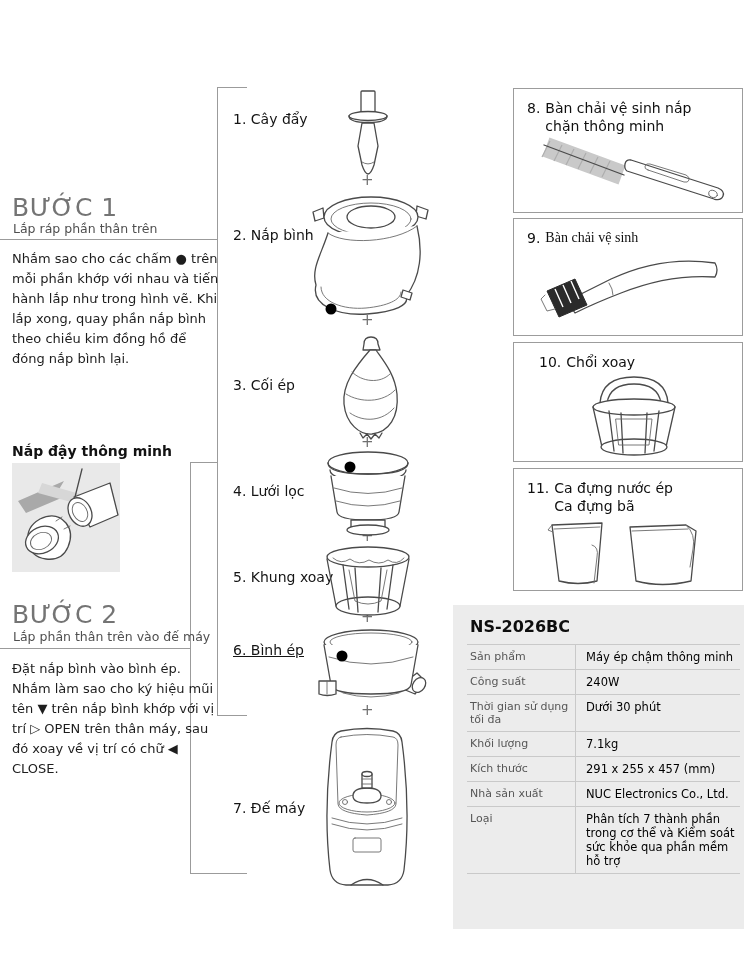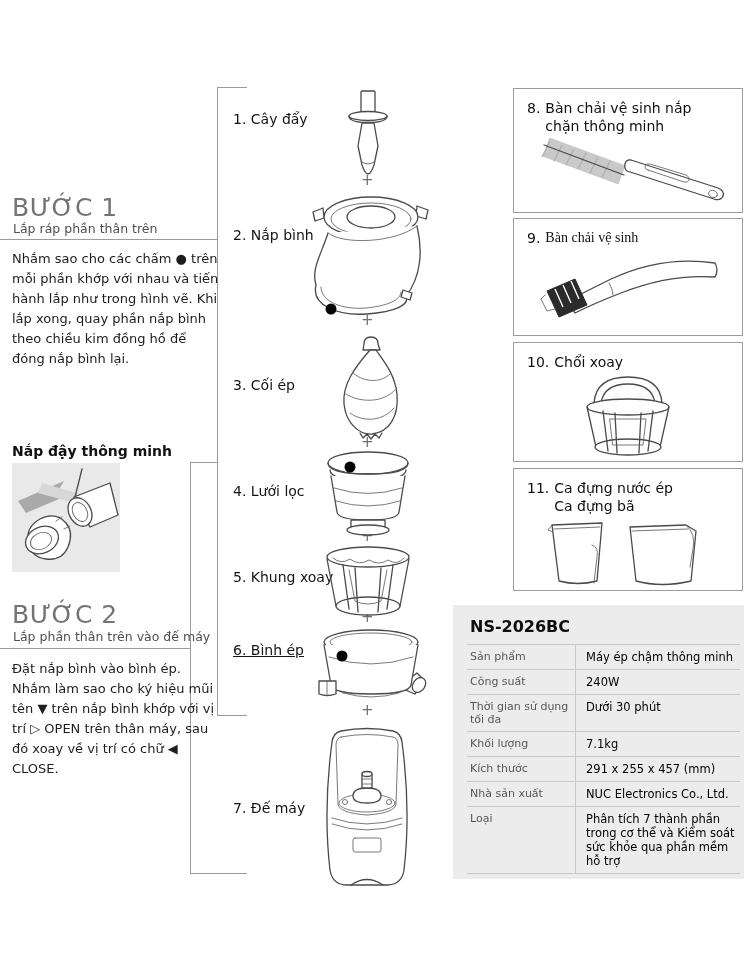--- a/index.html
+++ b/index.html
@@ -11,21 +11,21 @@
   .step-sub{font-size:12.5px;color:#4f4f4f;}
   .step-body{font-size:13px;line-height:20px;color:#1d1d1d;width:208px;}
   .smart-label{font-size:14px;font-weight:bold;color:#121212;}
   .smart-box{background:#e9e9e9;}
   .part-label{font-size:14px;color:#141414;white-space:nowrap;}
   .plus{font-size:15px;color:#6f6f6f;}
   .acc-box{position:absolute;width:230px;border:1px solid #9c9c9c;background:#fff;box-sizing:border-box;}
   .acc-title{display:flex;padding:10px 8px 0 13px;font-size:14px;color:#101010;line-height:18px;}
   .acc-num{margin-right:5px;white-space:nowrap;}
   .acc-art{display:block;margin:2px auto 0 auto;}
-  .spec{position:absolute;left:453px;top:605px;width:291px;height:274px;background:#ececec;box-sizing:border-box;}
+  .spec{position:absolute;left:453px;top:605px;width:291px;height:324px;background:#ececec;box-sizing:border-box;}
   .spec-model{padding:12px 0 8px 17px;font-size:16px;font-weight:bold;color:#0d0d0d;}
   .spec-rows{margin:0 4px 0 14px;border-bottom:1px solid #c9c9c9;}
   .spec-row{display:flex;border-top:1px solid #c9c9c9;}
   .spec-label{width:108px;box-sizing:border-box;padding:5px 6px 5px 3px;font-size:11px;color:#565656;line-height:13px;}
   .spec-value{flex:1;box-sizing:border-box;border-left:1px solid #c9c9c9;padding:5px 2px 5px 10px;
               font-size:11.5px;color:#000;line-height:14px;}
   svg{display:block;}
   .ln{stroke:#4a4a4a;stroke-width:1.3;fill:none;stroke-linecap:round;stroke-linejoin:round;}
   .lnf{stroke:#4a4a4a;stroke-width:1.3;fill:#fff;stroke-linecap:round;stroke-linejoin:round;}
   .thin{stroke:#6a6a6a;stroke-width:.9;fill:none;stroke-linecap:round;}
@@ -190,21 +190,21 @@
     </div>
     <svg class="acc-art" style="margin-top:8px;" width="186" height="64" viewBox="0 0 186 64">
       <path class="lnf" d="M180,8 C140,2 106,10 76,24 L40,42 Q34,46 36,52 L40,58 Q60,48 86,38 C116,26 150,20 180,22 Q184,15 180,8 Z"></path>
       <path class="thin" d="M74,28 q4,6 4,12"></path>
       <path d="M12,36 L40,24 L52,50 L24,62 Z" fill="#2b2b2b" stroke="#2b2b2b"></path>
       <path d="M20,34 l8,18 M28,30 l8,18 M36,26 l8,18" stroke="#fff" stroke-width="1.4" fill="none"></path>
       <path class="thin" d="M10,40 l-4,4 6,12 8,-2"></path>
     </svg>
   </div>
 
-  <div class="acc-box" style="left:513px;top:342px;height:120px;">
+  <div class="acc-box" style="left:513px;top:342px;height:120px;padding-left:12px;">
     <div class="acc-title">
       <span class="acc-num">10.</span>
       <span>
         <span style="display:block;">Chổi xoay</span>
       </span>
     </div>
     <svg class="acc-art" style="margin-top:2px;" width="140" height="86" viewBox="0 0 140 86">
       <path class="ln" d="M36,30 Q38,4 70,4 Q102,4 104,30"></path>
       <path class="ln" d="M43,30 Q46,11 70,11 Q94,11 97,30"></path>
       <ellipse class="lnf" cx="70" cy="34" rx="41" ry="8"></ellipse>

